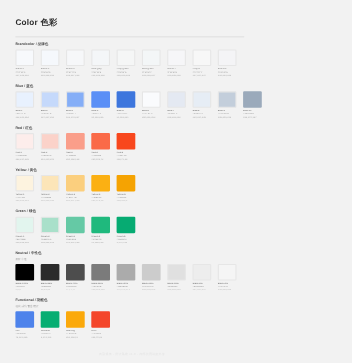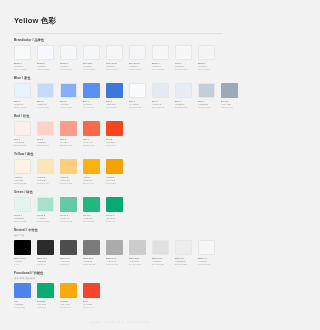--- a/index.html
+++ b/index.html
@@ -118,21 +118,21 @@
     font-size: 2.6px;
     color: #e2e2e2;
     letter-spacing: 0.3px;
   }
 </style>
 </head>
 <body>
 
 <div class="page">
 
-  <div class="page-title">Yellow 色彩</div>
+  <div class="page-title">Color 色彩</div>
   <div class="title-rule"></div>
 
   <div class="sections" id="sections-root">
       <div class="section">
         <div class="section-label">Brandcolor / 品牌色</div>
         <div class="swatch-row">
           <div class="swatch-cell">
             <div class="swatch-chip bordered" style="background: rgb(247, 249, 252);"></div>
             <div class="swatch-meta">
               <div class="swatch-name">Brand-1</div>

